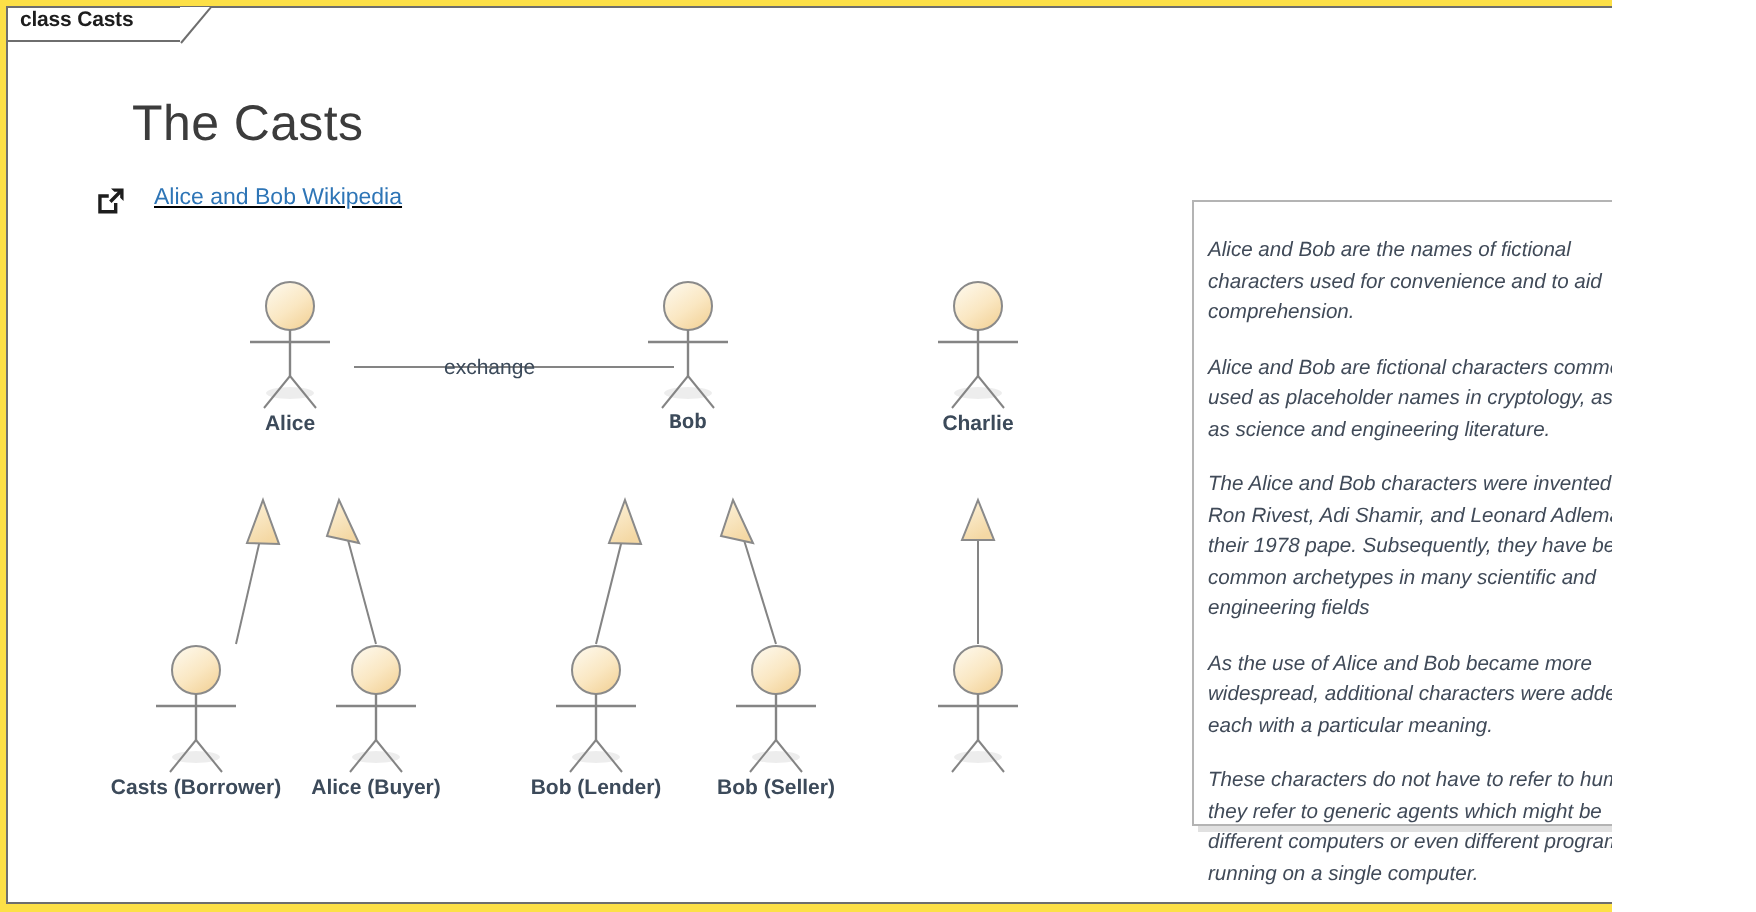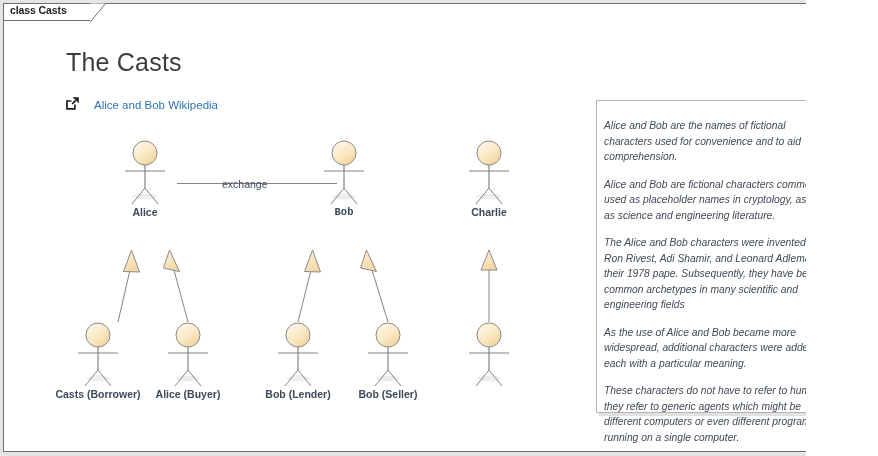--- a/index.html
+++ b/index.html
@@ -8,21 +8,21 @@
     padding: 0;
     background: #ffffff;
   }
   body {
     font-family: "Liberation Sans", sans-serif;
   }
   #canvas {
     position: relative;
     width: 806px;
     height: 456px;
-    background: #e5e5e5;
+    background: #fde047;
     overflow: hidden;
   }
 
   
   .frame {
     position: absolute;
     left: 3px;
     top: 3px;
     width: 871px;
     height: 449px;
@@ -69,25 +69,26 @@
     left: 66px;
     top: 48px;
     font-size: 25px;
     color: #3c3c3c;
     font-weight: 400;
     letter-spacing: 0.2px;
     white-space: nowrap;
   }
   .link-row {
     position: absolute;
-    left: 65px;
+    left: 48px;
     top: 93px;
     height: 18px;
     display: flex;
-    align-items: flex-end;
+    align-items: flex-start;
+    text-decoration: underline;
   }
   .link-icon {
     width: 15px;
     height: 15px;
     display: inline-block;
     margin-right: 14px;
     flex: none;
   }
   .link-text {
     font-size: 11.5px;

